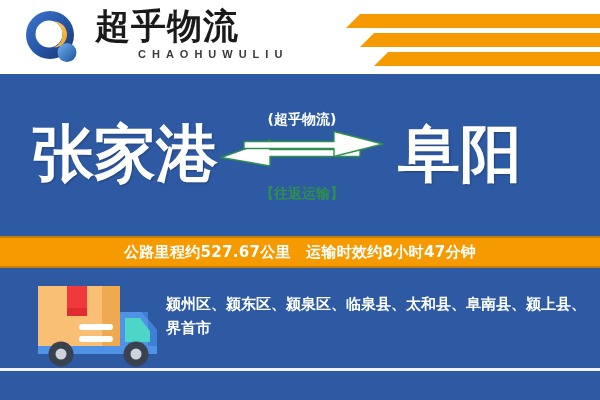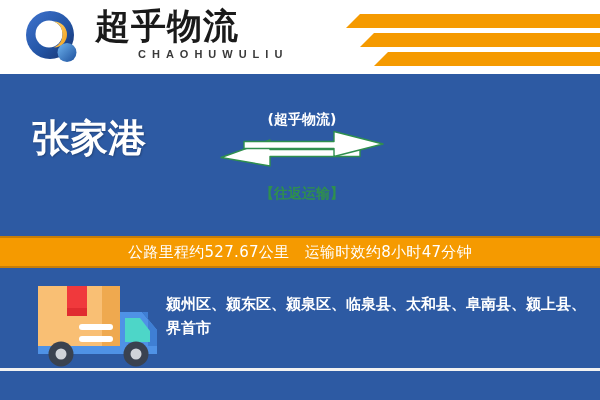--- a/index.html
+++ b/index.html
@@ -69,23 +69,23 @@
     background: #2d5aa3;
   }
 
   .route {
     position: absolute;
     left: 0; top: 0;
     width: 600px; height: 162px;
   }
   .city {
     position: absolute;
-    top: 36px;
+    top: 52px;
     font-family: Liberation Serif, serif;
-    font-size: 38px;
+    font-size: 62px;
     font-weight: bold;
     color: #ffffff;
     line-height: 56px;
     white-space: nowrap;
     text-shadow: 1px 1px 2px rgba(0,0,0,0.25);
   }
   .city-origin { left: 32px; }
   .city-dest   { left: 398px; }
 
   .mid {
@@ -125,21 +125,21 @@
     background: #f59a00;
     border-top: 2px solid #c67d08;
     border-bottom: 2px solid #c67d08;
     display: flex;
     align-items: center;
     justify-content: center;
   }
   .info-bar-text {
     font-family: "DejaVu Sans", sans-serif;
     font-size: 15px;
-    font-weight: normal;
+    font-weight: bold;
     color: #ffffff;
     white-space: nowrap;
     letter-spacing: 0.3px;
   }
 
   
   .dest-list {
     position: absolute;
     left: 166px; top: 218px;
     width: 420px;
@@ -223,20 +223,21 @@
 
             <path d="M3,27.5 L52,10 L52,19.5 L142,19.5 L142,26.5 L52,26.5 L52,36 Z" fill="#ffffff" stroke="#2f8f4e" stroke-width="1.4" stroke-linejoin="round"></path>
 
             <path d="M165,14 L116,1.5 L116,11.5 L26,11.5 L26,18.5 L116,18.5 L116,26.5 Z" fill="#ffffff" stroke="#2f8f4e" stroke-width="1.4" stroke-linejoin="round"></path>
           </svg>
         </div>
 
         <div class="mid-bot">【往返运输】</div>
       </div>
 
+      <div class="city city-dest">阜阳</div>
     </div>
 
     <div class="info-bar">
       <div class="info-bar-text">公路里程约527.67公里　运输时效约8小时47分钟</div>
     </div>
 
     <div class="dest-list">颍州区、颍东区、颍泉区、临泉县、太和县、阜南县、颍上县、界首市</div>
 
     <div class="truck">
       <svg width="135" height="95" viewBox="0 0 135 95">

